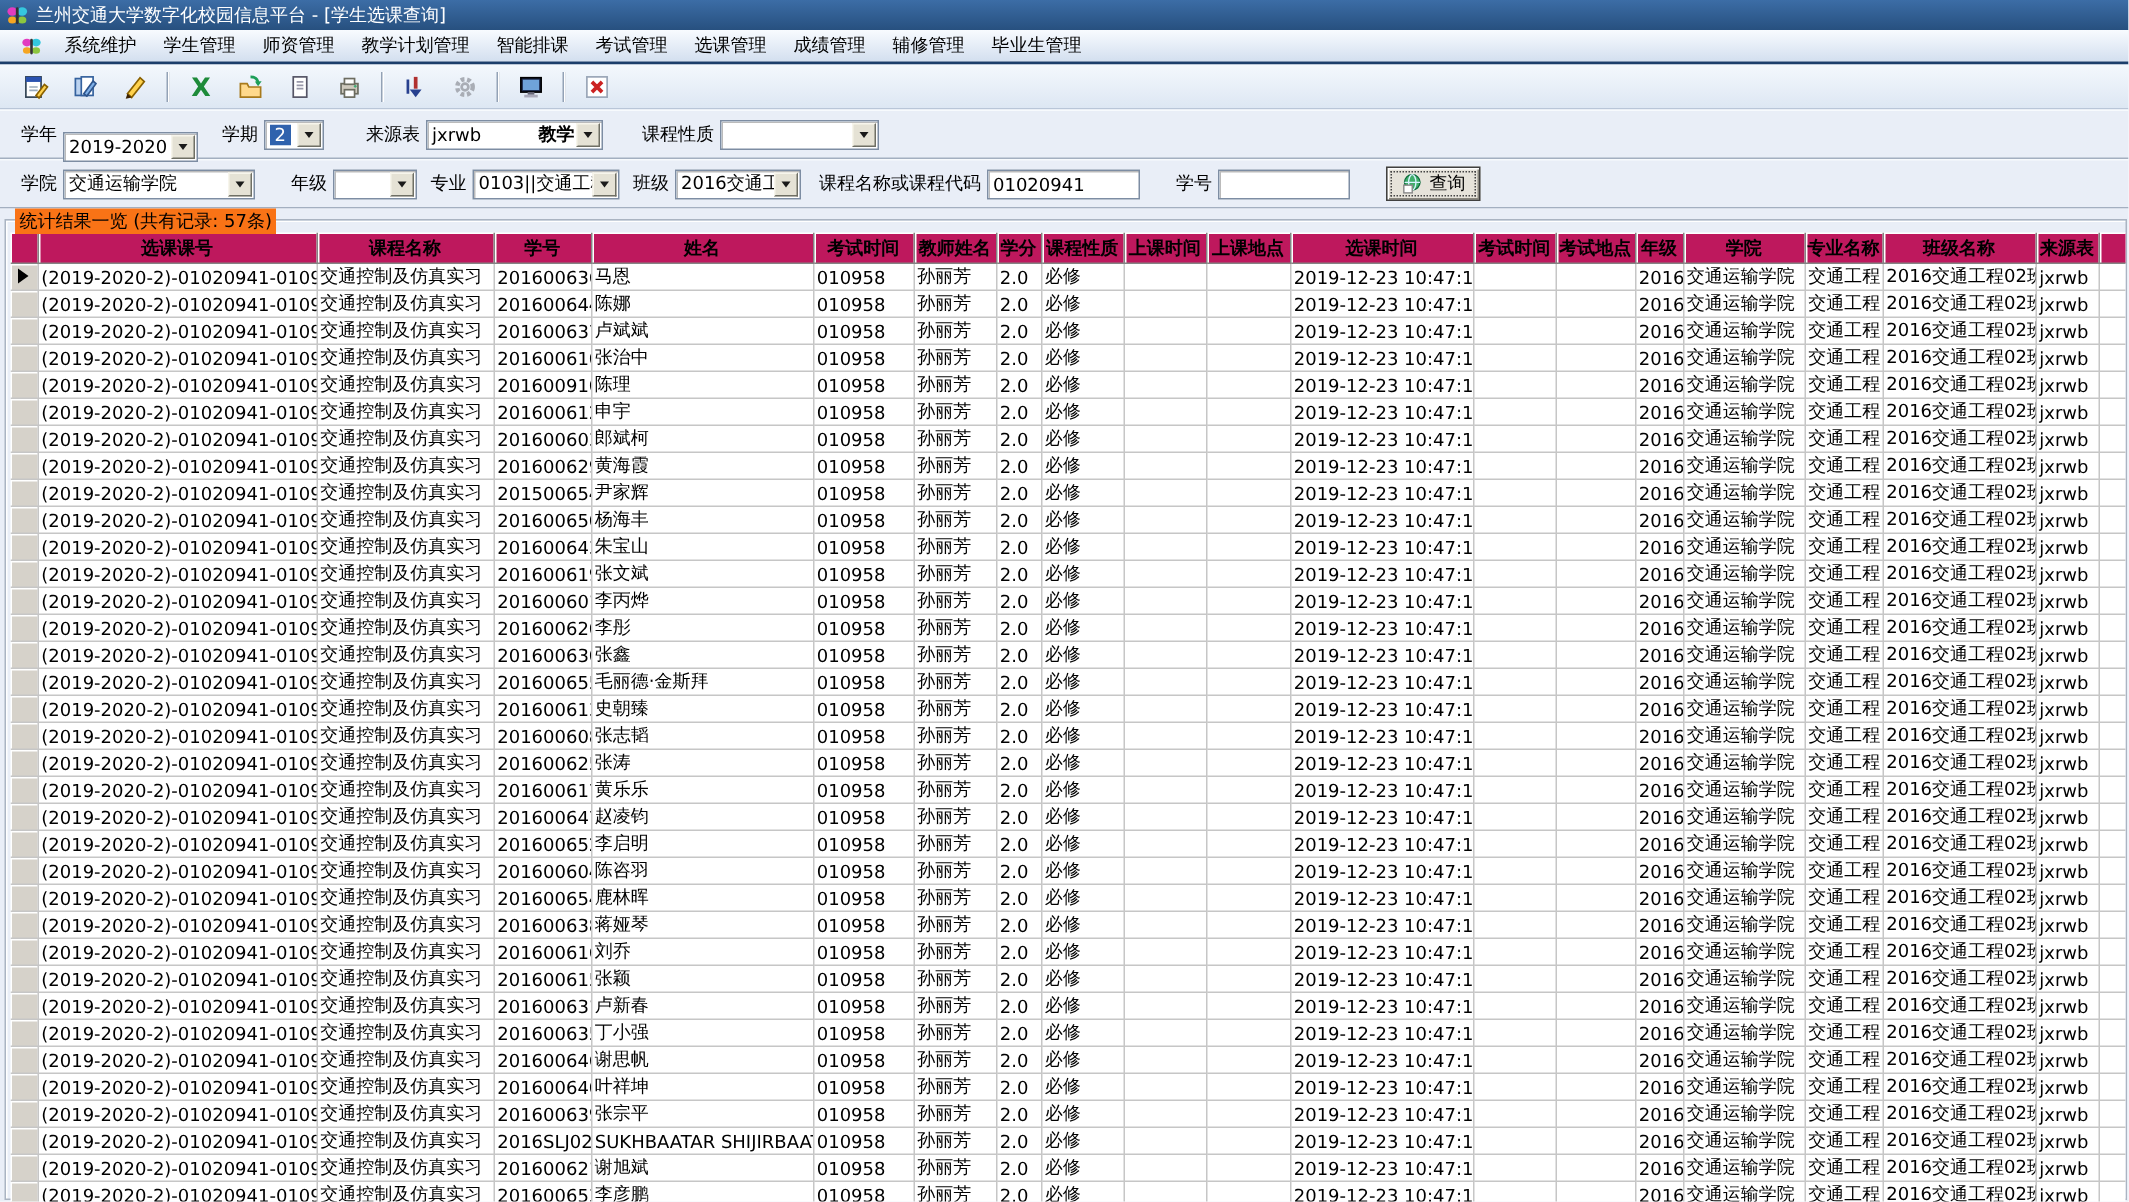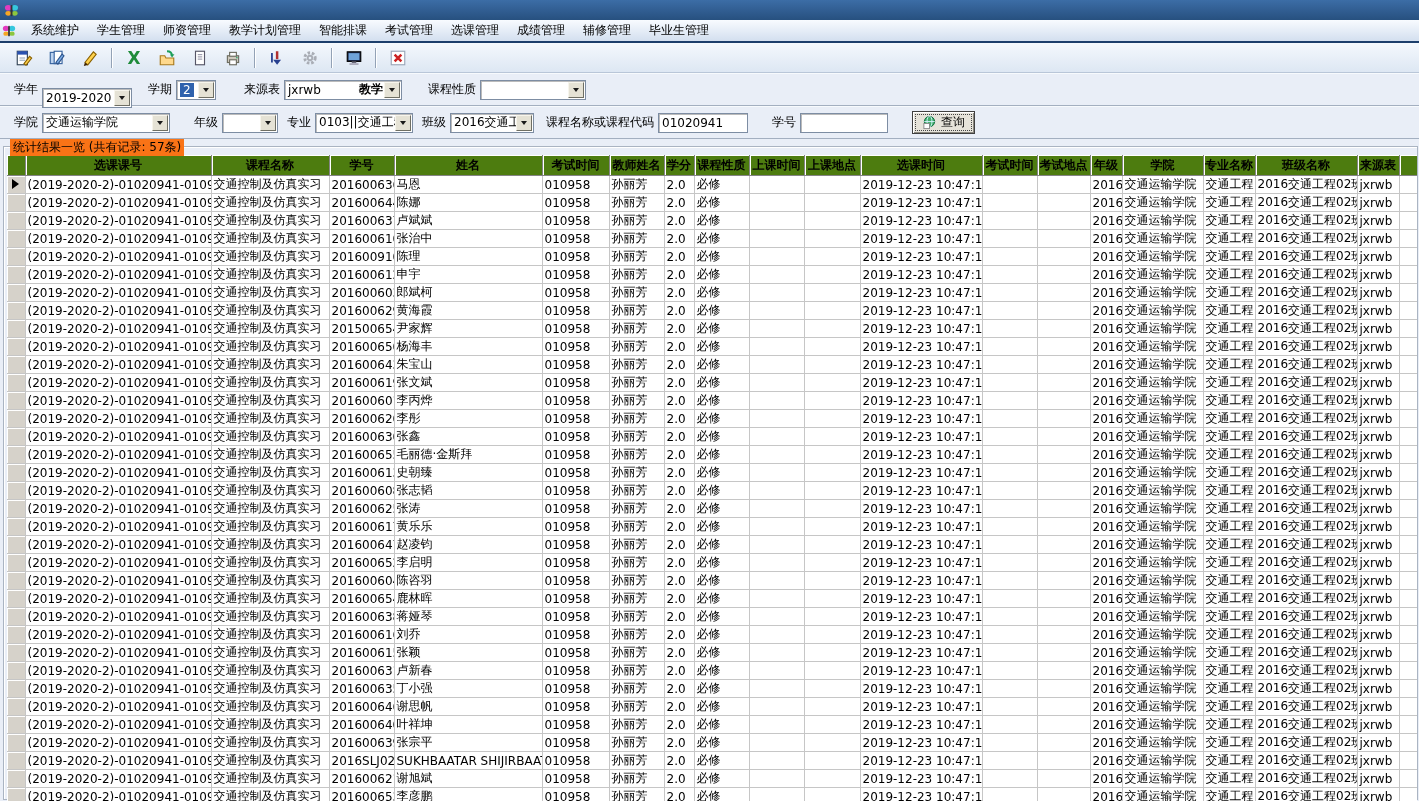--- a/index.html
+++ b/index.html
@@ -9,21 +9,21 @@
     font-size:12px;color:#000;background:#e9eef7;
   }
   .titlebar{
     height:20px;background:linear-gradient(to bottom,#3c6da6,#27507f);
     color:#fff;display:flex;align-items:center;gap:5px;padding-left:4px;
     font-size:12px;
   }
   .menubar{
     height:21px;background:linear-gradient(to bottom,#f8fbff,#d3dfef);
     border-bottom:2px solid #1c3e6b;
-    display:flex;align-items:center;padding-left:0;font-family:Liberation Mono, monospace;
+    display:flex;align-items:center;padding-left:12px;font-family:Liberation Mono, monospace;
   }
   .menu-item{padding:2px 9px;cursor:default;}
   .toolbar{
     height:29px;background:linear-gradient(to bottom,#f4f8fd,#dde7f3);
     border-bottom:1px solid #b9c6d8;
     display:flex;align-items:center;padding-left:10px;
   }
   .tbtn{width:26px;height:24px;display:flex;align-items:center;justify-content:center;
     background:transparent;border:1px solid transparent;margin-right:5px;}
   .tsep{width:1px;height:20px;background:#93a2b6;border-right:1px solid #fff;margin:0 7px 0 2px;}
@@ -68,21 +68,21 @@
   }
   .groupbox-edge{
     position:absolute;left:3px;right:1px;top:7px;bottom:1px;
     border:1px solid #aab4c2;box-shadow:1px 1px 0 #fff inset;
   }
   .gridwrap{
     position:relative;z-index:1;background:#fff;height:648px;overflow:hidden;margin-left:1px;
   }
   table.grid{border-collapse:collapse;table-layout:fixed;width:1412px;}
   table.grid th{
-    height:20px;background:#4d7c0f;font-weight:bold;font-size:12px;
+    height:20px;background:#be185d;font-weight:bold;font-size:12px;
     border-right:1px solid #848484;border-bottom:1px solid #848484;
     box-shadow:inset 1px 1px 0 #fff;
     text-align:center;padding:0;overflow:hidden;white-space:nowrap;
   }
   table.grid td{
     height:17px;font-size:12px;
     border-right:1px solid #c6c6c6;border-bottom:1px solid #c6c6c6;
     padding:0 2px;overflow:hidden;white-space:nowrap;box-sizing:border-box;
   }
   td.rowhdr{
@@ -99,20 +99,21 @@
 <div class="titlebar">
   <span>
     <svg width="15" height="15" viewBox="0 0 16 16">
       <ellipse cx="4.5" cy="5" rx="3.5" ry="3" fill="#e23cc0"></ellipse>
       <ellipse cx="11.5" cy="5" rx="3.5" ry="3" fill="#35c7de"></ellipse>
       <ellipse cx="4.5" cy="11" rx="3" ry="2.5" fill="#f5a623"></ellipse>
       <ellipse cx="11.5" cy="11" rx="3" ry="2.5" fill="#8cc63f"></ellipse>
       <rect x="7" y="2" width="2" height="12" rx="1" fill="#333"></rect>
     </svg>
   </span>
+  <span>兰州交通大学数字化校园信息平台 - [学生选课查询]</span>
 </div>
 
 <div class="menubar">
   <span style="margin:0 6px 0 2px;">
     <svg width="14" height="14" viewBox="0 0 16 16">
       <ellipse cx="4.5" cy="5" rx="3.5" ry="3" fill="#e23cc0"></ellipse>
       <ellipse cx="11.5" cy="5" rx="3.5" ry="3" fill="#35c7de"></ellipse>
       <ellipse cx="4.5" cy="11" rx="3" ry="2.5" fill="#f5a623"></ellipse>
       <ellipse cx="11.5" cy="11" rx="3" ry="2.5" fill="#8cc63f"></ellipse>
       <rect x="7" y="2" width="2" height="12" rx="1" fill="#333"></rect>
@@ -244,21 +245,21 @@
   <span class="combo" style="width:98px;margin-right:9px;">
     <span class="val">0103||交通工程</span>
     <span class="drop"></span>
   </span>
   <span class="flabel">班级</span>
   <span class="combo" style="width:84px;margin-right:12px;">
     <span class="val">2016交通工程02班</span>
     <span class="drop"></span>
   </span>
   <span class="flabel">课程名称或课程代码</span>
-  <input class="tbox" style="width: 90px; margin-right: 24px;" value="01020941">
+  <input class="tbox" style="width: 102px; margin-right: 24px;" value="01020941">
   <span class="flabel">学号</span>
   <input class="tbox" style="width: 88px; margin-right: 24px;" value="">
   <button class="btn3d">
     <span>
       <svg width="15" height="15" viewBox="0 0 16 16">
         <circle cx="8" cy="7" r="5.5" fill="#3fae6a" stroke="#0c6b3c"></circle>
         <ellipse cx="8" cy="7" rx="2.6" ry="5.5" fill="none" stroke="#d8f2ff"></ellipse>
         <line x1="2.5" y1="7" x2="13.5" y2="7" stroke="#d8f2ff"></line>
         <rect x="2" y="9" width="6" height="5.5" fill="#fff" stroke="#888"></rect>
       </svg>

